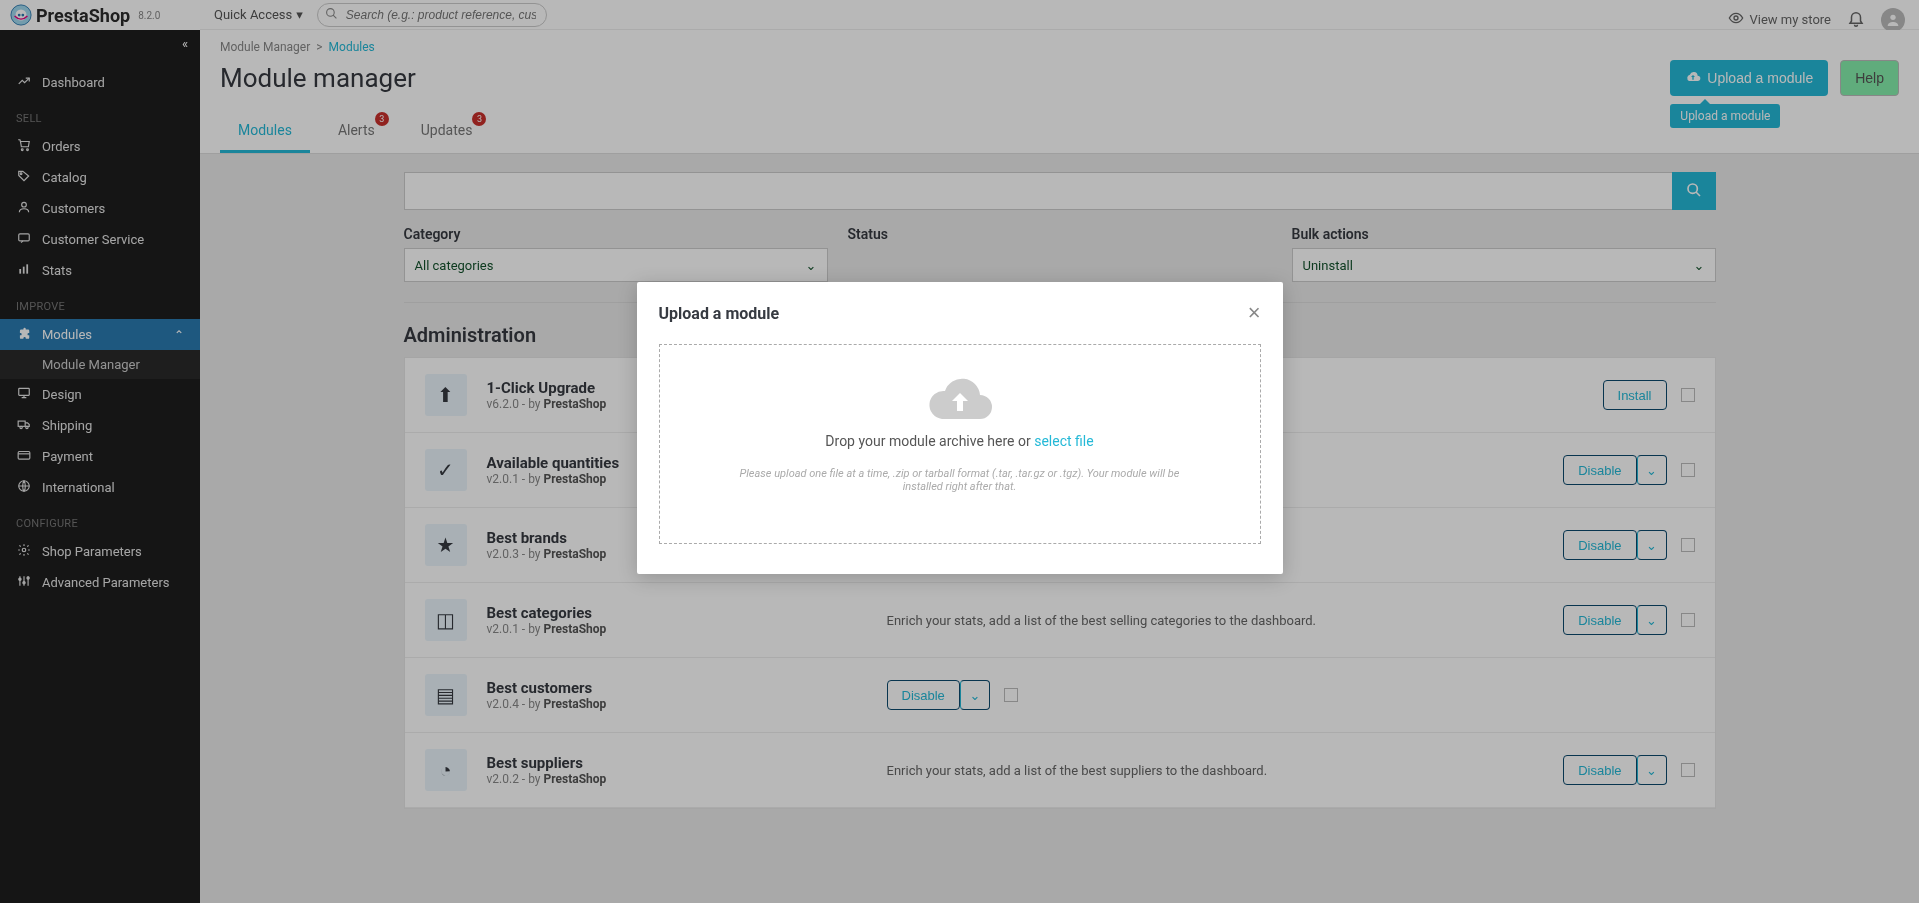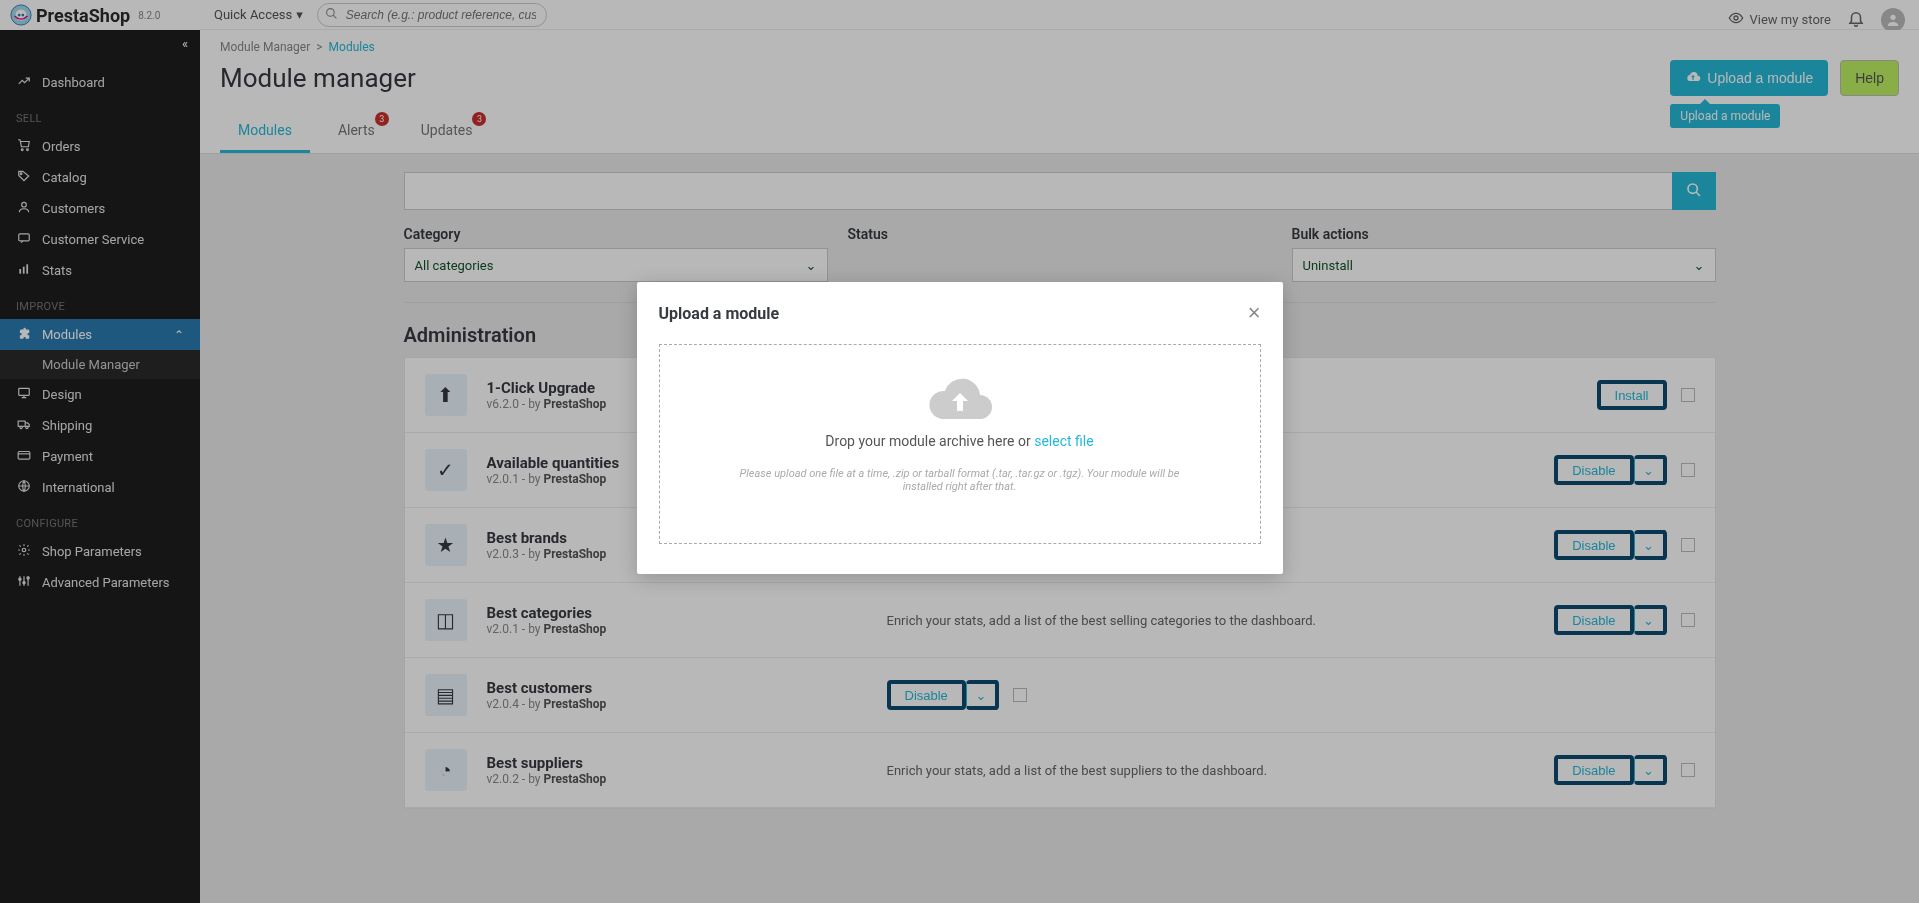--- a/index.html
+++ b/index.html
@@ -32,21 +32,21 @@
 .avatar{ width:24px; height:24px; border-radius:50%; background:#bbb; display:flex; align-items:center; justify-content:center; color:#fff; font-size:14px;}
 
 .page-header { background:#fff; padding: 10px 20px 0; border-bottom:1px solid #ddd; }
 .breadcrumb { font-size:12px; color:#888; display:flex; gap:6px; align-items:center;}
 .breadcrumb a { color:#25b9d7; text-decoration:none;}
 .title-row { display:flex; align-items:center; padding: 6px 0 14px;}
 .page-title { font-size:26px; font-weight:400; color:#363a41;}
 .title-actions { margin-left:auto; display:flex; gap:12px; position:relative;}
 .btn { display:inline-flex; align-items:center; gap:6px; height:36px; padding:0 14px; border-radius:4px; font-size:14px; cursor:pointer; border:1px solid transparent;}
 .btn-primary { background:#25b9d7; color:#fff; }
-.btn-outline { background:#bef264; border:1px solid #bbb; color:#555;}
+.btn-outline { background:#86efac; border:1px solid #bbb; color:#555;}
 .tooltip-badge{ position:absolute; top:44px; left:0; background:#25b9d7; color:#fff; font-size:12px; padding:5px 10px; border-radius:3px; white-space:nowrap;}
 .tooltip-badge::before{ content:""; position:absolute; top:-5px; left:30px; border:5px solid transparent; border-bottom-color:#25b9d7; border-top:none;}
 
 .tabs { display:flex; gap:10px; }
 .tab { padding:12px 18px; font-size:14px; color:#777; position:relative; cursor:pointer;}
 .tab.active { color:#25b9d7; border-bottom:3px solid #25b9d7;}
 .tab .badge { position:absolute; top:2px; right:4px; background:#c9302c; color:#fff; width:14px; height:14px; border-radius:7px; font-size:9px; display:flex; align-items:center; justify-content:center;}
 
 .content { flex:1; overflow:auto; padding: 18px 20px 40px;}
 .container { max-width:1600px; margin:0 auto;}
@@ -60,21 +60,21 @@
 .section-title { font-size:20px; font-weight:600; margin:0 144px 10px;}
 .module-list { margin:0 144px; background:#fff; border:1px solid #e5e5e5;}
 .module-row { display:flex; align-items:center; padding:16px 20px; border-bottom:1px solid #eee; gap:20px;}
 .module-icon { width:42px; height:42px; background:#eaf4fb; display:flex; align-items:center; justify-content:center; border-radius:3px; font-size:20px;}
 .module-info { width:380px; min-width:380px;}
 .module-name { font-weight:700; font-size:15px; color:#363a41;}
 .module-meta { font-size:12px; color:#888;}
 .module-meta b{ color:#555;}
 .module-desc { flex:1; font-size:13px; color:#666;}
 .module-actions { display:flex; align-items:center; gap:14px;}
-.btn-sm { height:30px; padding:0 14px; border:4px solid #0c4a6e; color:#25b9d7; background:#fff; border-radius:4px; font-size:13px; cursor:pointer; display:flex; align-items:center;}
+.btn-sm { height:30px; padding:0 14px; border:1px solid #0c4a6e; color:#25b9d7; background:#fff; border-radius:4px; font-size:13px; cursor:pointer; display:flex; align-items:center;}
 .btn-split { display:flex;}
 .btn-split .caret{ border-left:1px solid #25b9d7; width:30px; display:flex; align-items:center; justify-content:center;}
 .chk { width:14px; height:14px; border:1px solid #bbb;}
 
 .overlay { position:absolute; inset:0; background:rgba(0,0,0,0.28); display:flex; align-items:flex-start; justify-content:center; padding-top:282px;}
 .modal { width:646px; background:#fff; border-radius:2px; box-shadow:0 4px 20px rgba(0,0,0,0.2);}
 .modal-header{ padding:18px 22px; display:flex; align-items:center;}
 .modal-title{ font-size:16px; font-weight:700; color:#363a41;}
 .modal-close{ margin-left:auto; font-size:22px; color:#888; cursor:pointer; background:none; border:none;}
 .modal-body{ padding: 0 22px 30px;}

